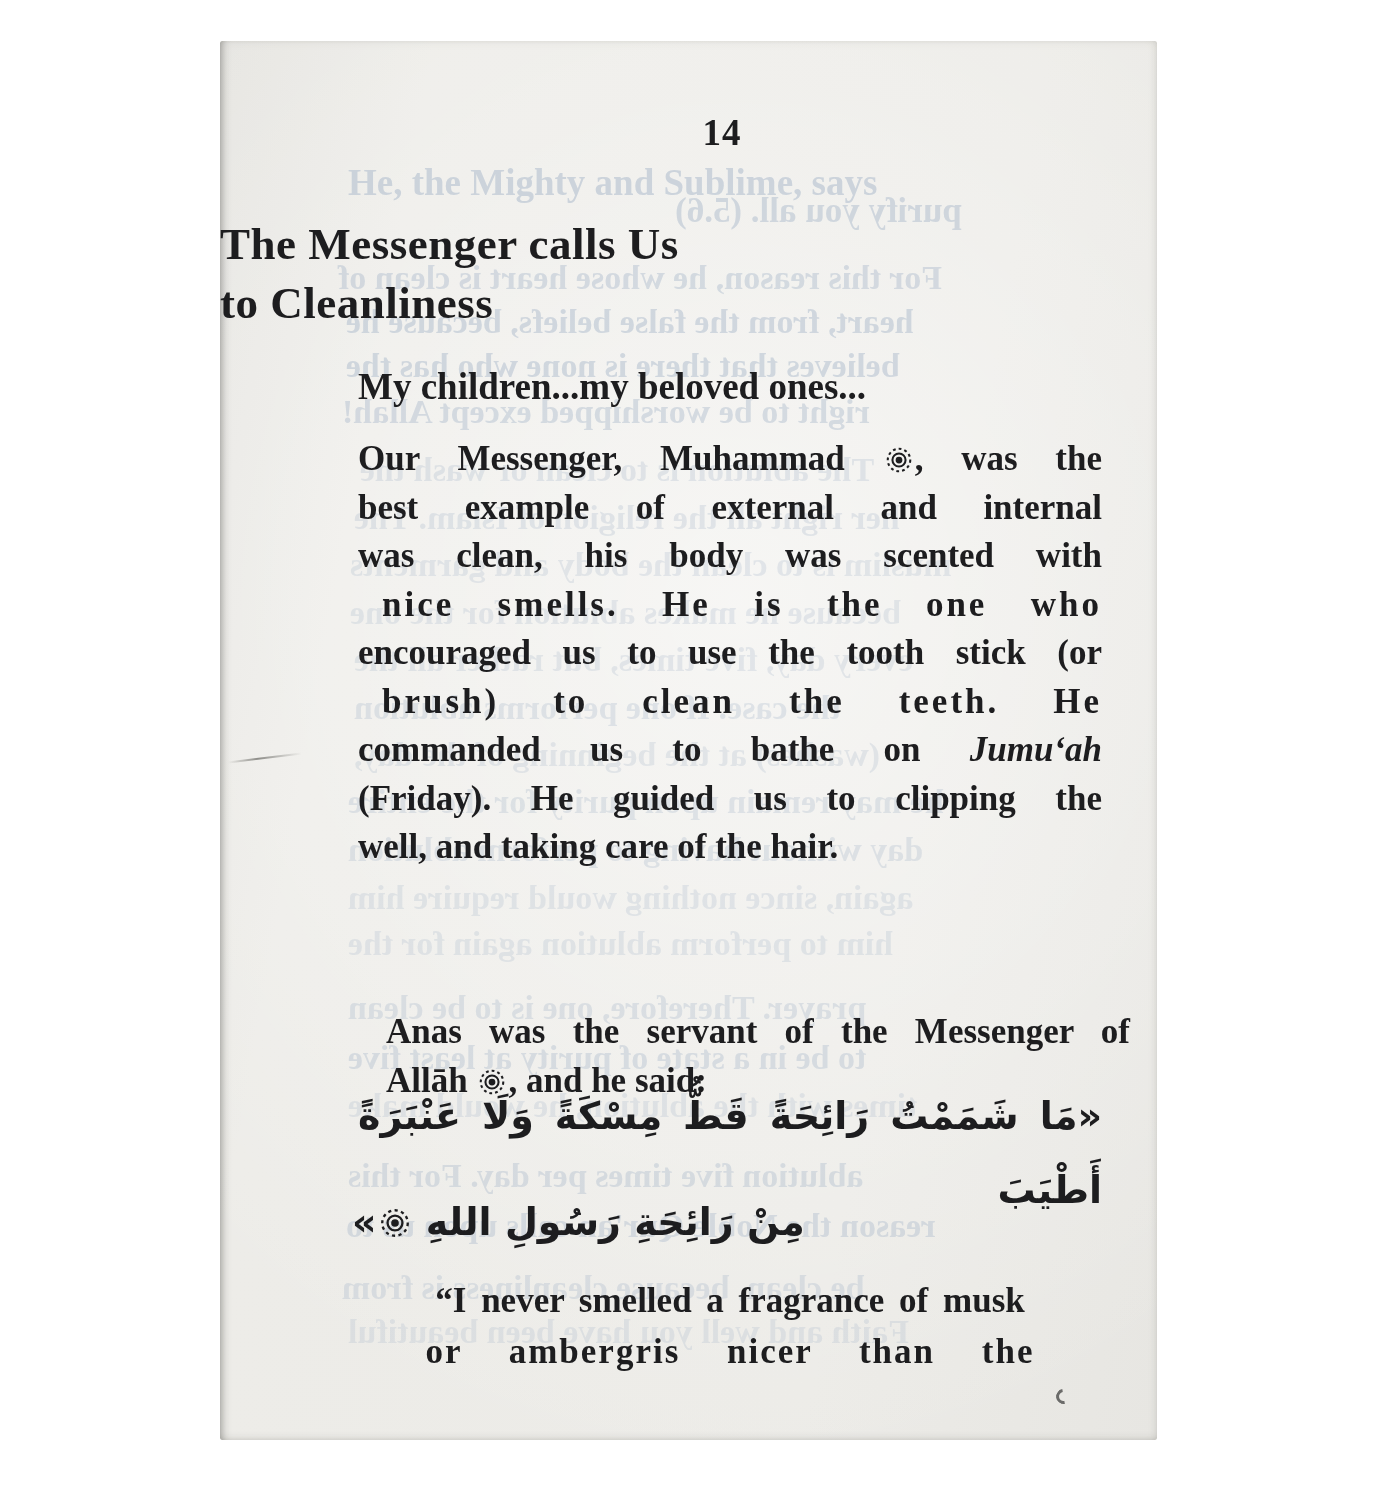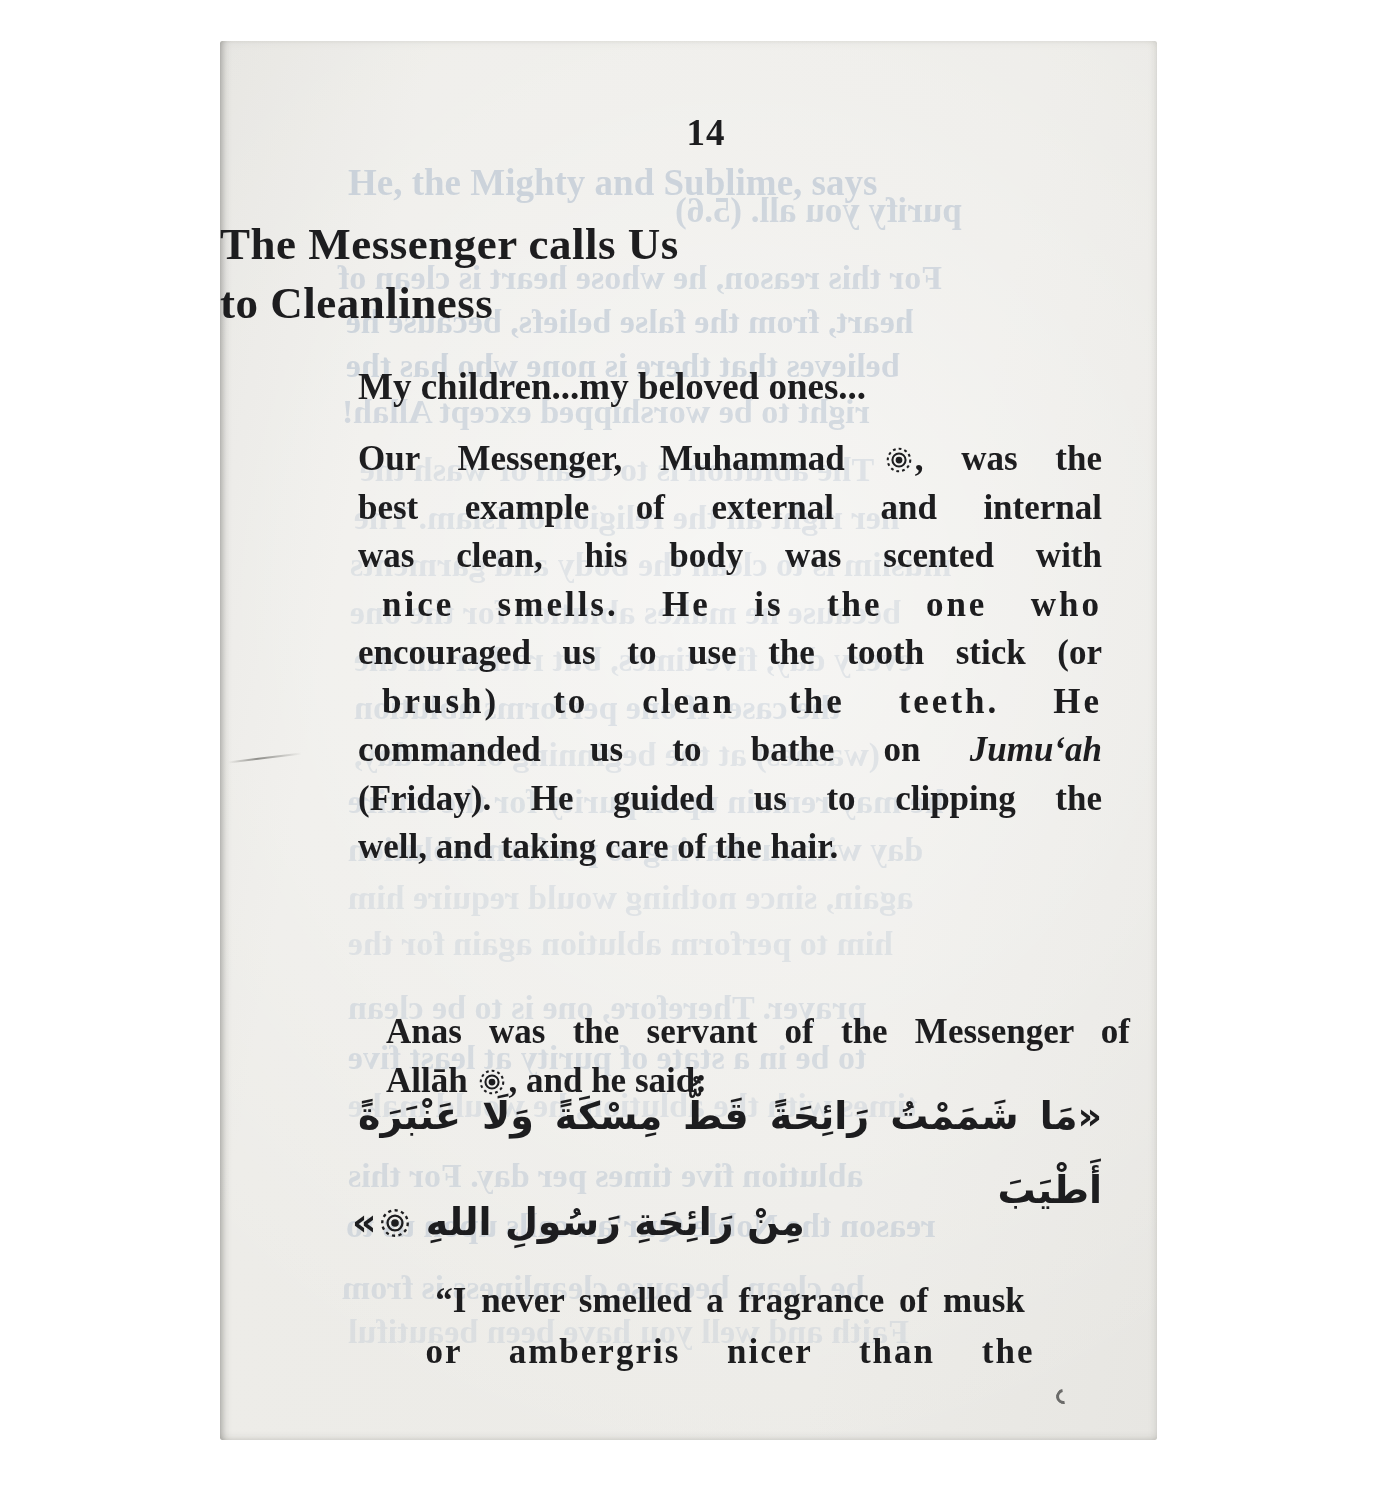--- a/index.html
+++ b/index.html
@@ -45,21 +45,21 @@
   .ink-speck{
     position:absolute;left:836px;top:1348px;width:15px;height:15px;
     border:3px solid rgba(40,40,40,.65);border-radius:50%;
     border-top-color:transparent;border-right-color:transparent;
     transform:rotate(35deg);
   }
 
   
   .content{position:absolute;inset:0;color:var(--ink);}
   .pagenum{
-    position:absolute;top:70px;left:0;width:100%;
+    position:absolute;top:70px;left:16px;width:100%;
     text-align:center;font-size:37px;font-weight:bold;letter-spacing:1px;padding-left:35px;
   }
   .title{
     position:absolute;top:174px;left:0;width:100%;
     text-align:left;font-size:45px;font-weight:bold;line-height:59px;letter-spacing:0.5px;
   }
   .greeting{
     position:absolute;top:324px;left:138px;width:744px;
     font-size:37px;font-weight:bold;
   }

